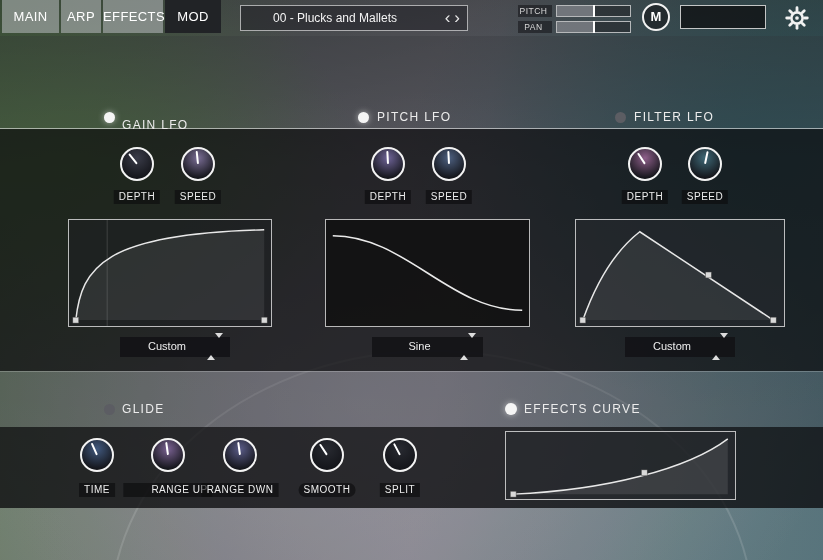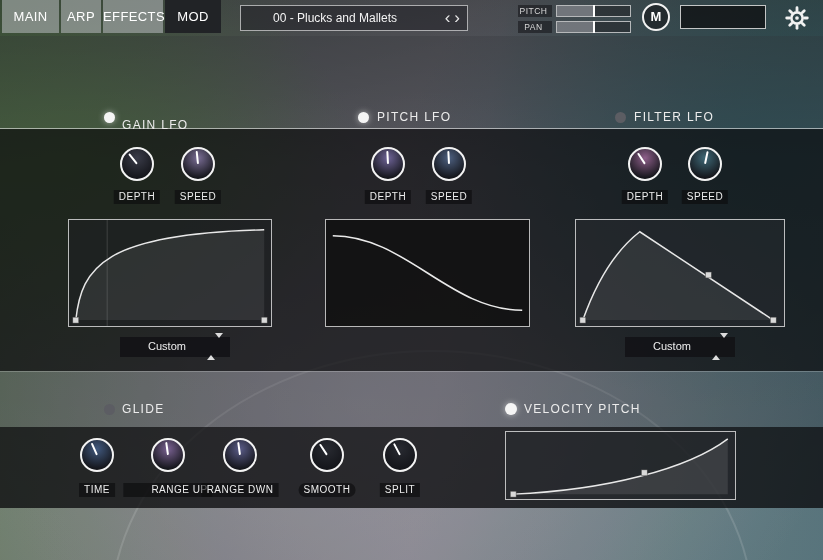--- a/index.html
+++ b/index.html
@@ -182,20 +182,24 @@
   <div class="knob" style="left: 432px; top: 147px; background: radial-gradient(circle at 50% 30%, rgb(77, 96, 128) 0%, rgb(20, 21, 26) 78%);">
       <div class="needle" style="transform: rotate(-3deg);"></div>
     </div>
   <div class="chip" style="left:388px;top:190px;">DEPTH</div>
   <div class="chip" style="left:449px;top:190px;">SPEED</div>
   <div class="wavebox dark" style="left:325px;top:219px;width:205px;height:108px;">
     <svg viewBox="0 0 205 108">
       <path d="M 6,16 C 80,16 125,92 199,92" fill="none" stroke="#eaeaea" stroke-width="1.6"></path>
     </svg>
   </div>
+  <div class="dropdown" style="left:372px;top:337px;width:111px;">
+    <span class="dd-value">Sine</span>
+    <span class="dd-arrows"><span class="tri-up"></span><span class="tri-down"></span></span>
+  </div>
 
   <div class="knob" style="left: 628px; top: 147px; background: radial-gradient(circle at 50% 30%, rgb(142, 95, 138) 0%, rgb(20, 21, 26) 78%);">
       <div class="needle" style="transform: rotate(-33deg);"></div>
     </div>
   <div class="knob" style="left: 688px; top: 147px; background: radial-gradient(circle at 50% 30%, rgb(62, 104, 118) 0%, rgb(20, 21, 26) 78%);">
       <div class="needle" style="transform: rotate(12deg);"></div>
     </div>
   <div class="chip" style="left:645px;top:190px;">DEPTH</div>
   <div class="chip" style="left:705px;top:190px;">SPEED</div>
   <div class="wavebox lite" style="left:575px;top:219px;width:210px;height:108px;">
@@ -208,21 +212,21 @@
     </svg>
   </div>
   <div class="dropdown" style="left:625px;top:337px;width:110px;">
     <span class="dd-value">Custom</span>
     <span class="dd-arrows"><span class="tri-up"></span><span class="tri-down"></span></span>
   </div>
 
   <div class="led" style="left:104px;top:404px;"></div>
   <div class="sec-title" style="left:122px;top:402px;">GLIDE</div>
   <div class="led led-big on" style="left:505px;top:403px;"></div>
-  <div class="sec-title" style="left:524px;top:402px;">VELOCITY PITCH</div>
+  <div class="sec-title" style="left:524px;top:402px;">EFFECTS CURVE</div>
 
   <div class="knob" style="left: 80px; top: 438px; background: radial-gradient(circle at 50% 30%, rgb(65, 89, 126) 0%, rgb(20, 21, 26) 78%);">
       <div class="needle" style="transform: rotate(-24deg);"></div>
     </div>
   <div class="knob" style="left: 151px; top: 438px; background: radial-gradient(circle at 50% 30%, rgb(122, 98, 146) 0%, rgb(20, 21, 26) 78%);">
       <div class="needle" style="transform: rotate(-8deg);"></div>
     </div>
   <div class="knob" style="left: 223px; top: 438px; background: radial-gradient(circle at 50% 30%, rgb(90, 92, 136) 0%, rgb(20, 21, 26) 78%);">
       <div class="needle" style="transform: rotate(-8deg);"></div>
     </div>

